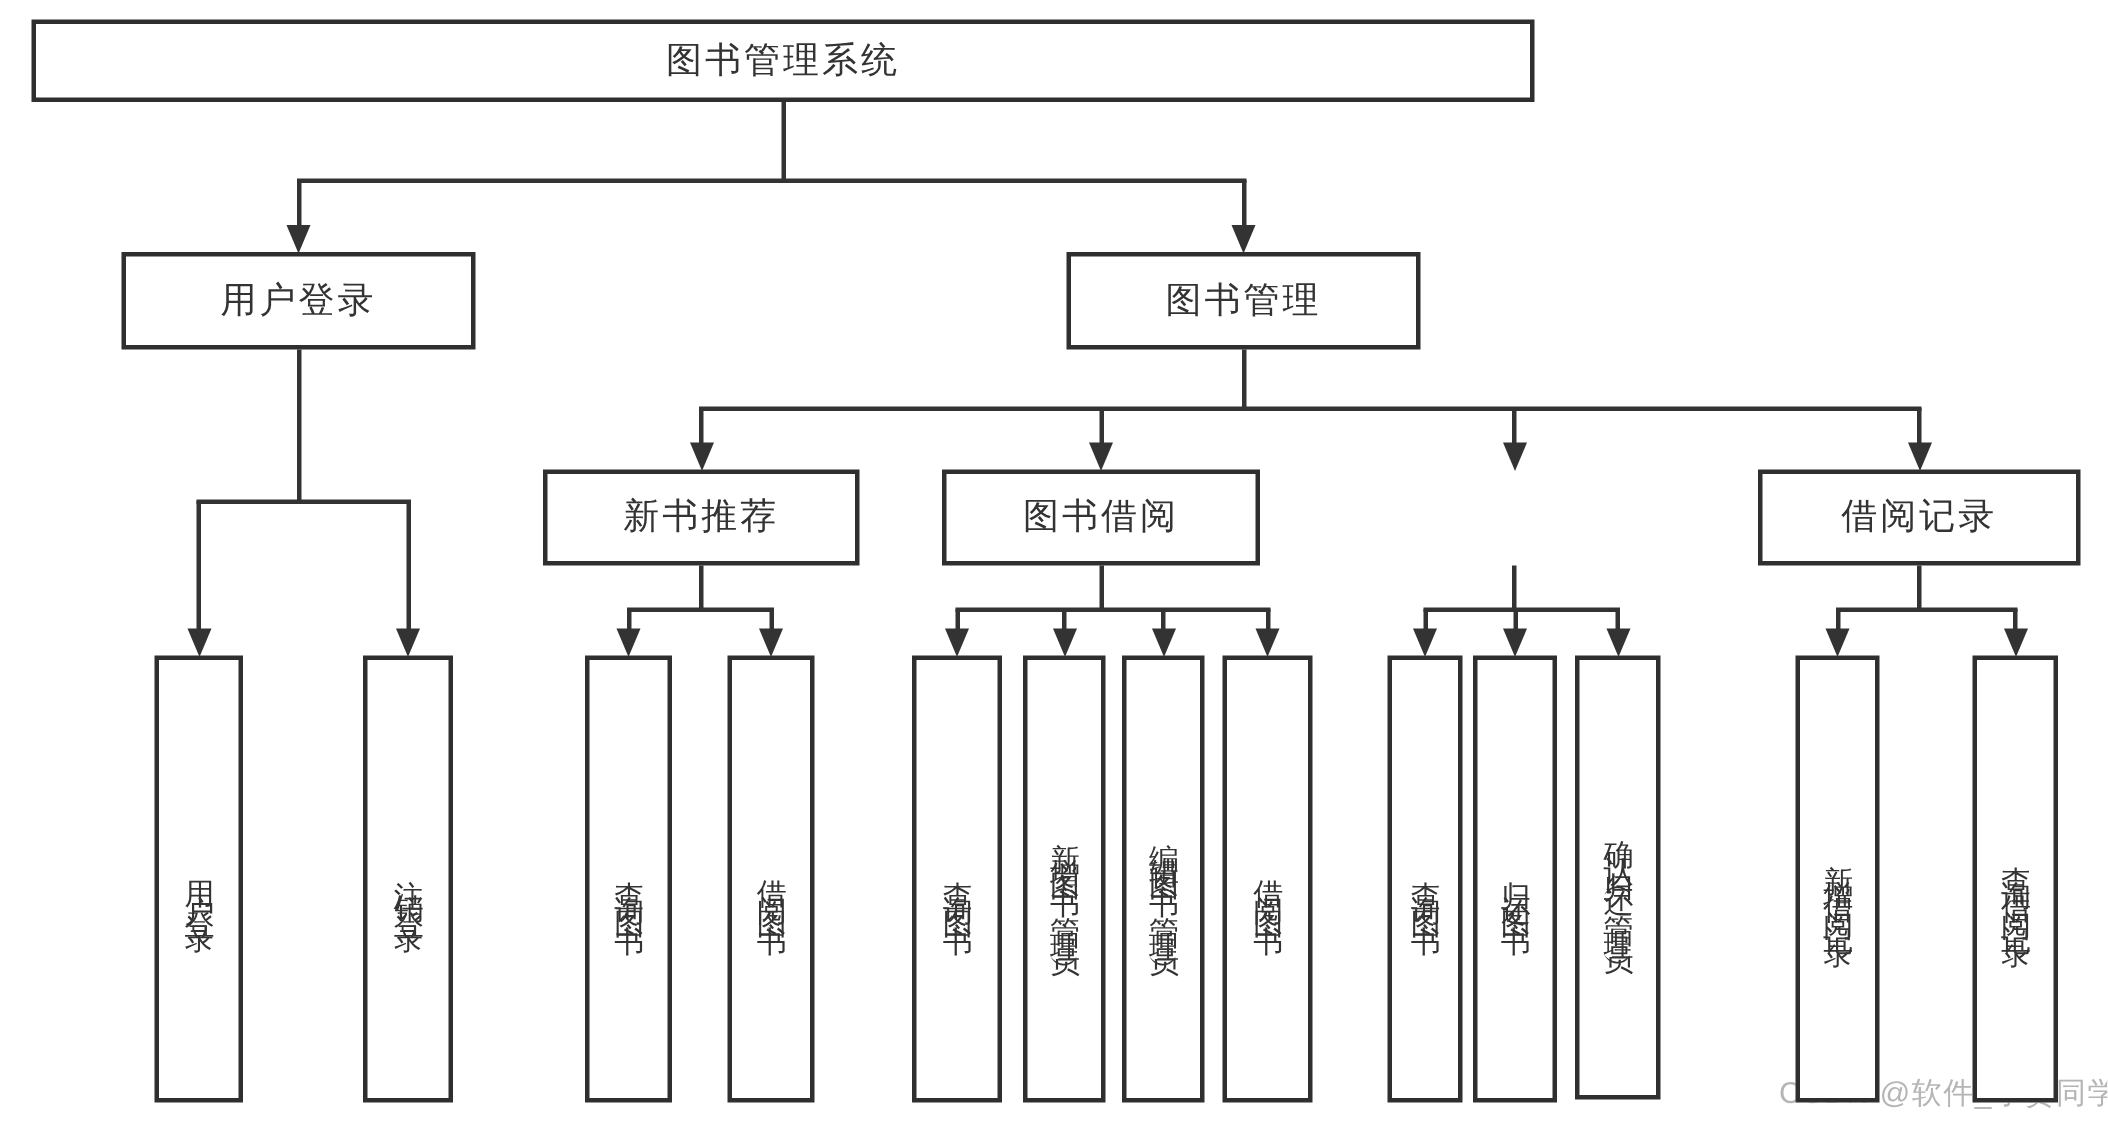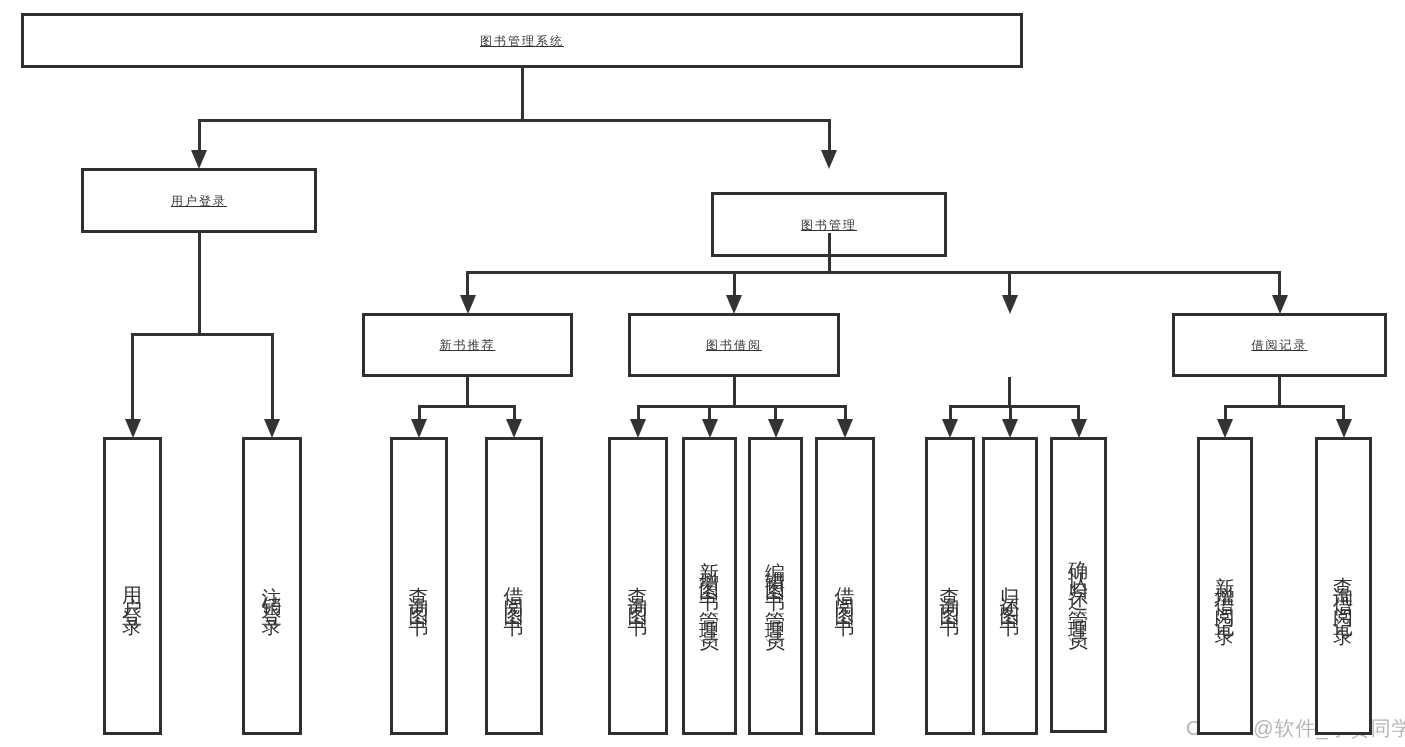--- a/index.html
+++ b/index.html
@@ -16,24 +16,23 @@
     box-sizing: border-box;
     border: 3px solid #2f2f2f;
     background: #ffffff;
     color: #333333;
     display: flex;
     align-items: center;
     justify-content: center;
     text-align: center;
   }
   .node.horizontal {
-    font-size: 12px;
+    font-size: 24px;
     letter-spacing: 2px;
     line-height: 1;
-    text-decoration: underline;
   }
   .node.vertical {
     font-size: 20px;
     line-height: 1;
   }
   .node.vertical .label {
     writing-mode: vertical-rl;
     text-orientation: mixed;
     letter-spacing: 10px;
     margin-bottom: -10px; 
@@ -64,21 +63,21 @@
 <body>
 
 <div id="stage">
   <div class="watermark">CSDN @软件_小贺同学</div>
 <div class="node horizontal" style="left: 21px; top: 13px; width: 1002px; height: 55px;">
       <span class="label">图书管理系统</span>
     </div>
     <div class="node horizontal" style="left: 81px; top: 168px; width: 236px; height: 65px;">
       <span class="label">用户登录</span>
     </div>
-    <div class="node horizontal" style="left: 711px; top: 168px; width: 236px; height: 65px; margin-top: 24px;">
+    <div class="node horizontal" style="left: 711px; top: 168px; width: 236px; height: 65px;">
       <span class="label">图书管理</span>
     </div>
     <div class="node horizontal" style="left: 362px; top: 313px; width: 211px; height: 64px;">
       <span class="label">新书推荐</span>
     </div>
     <div class="node horizontal" style="left: 628px; top: 313px; width: 212px; height: 64px;">
       <span class="label">图书借阅</span>
     </div>
     <div class="node horizontal" style="left: 1172px; top: 313px; width: 215px; height: 64px; align-items: center;">
       <span class="label">借阅记录</span>

